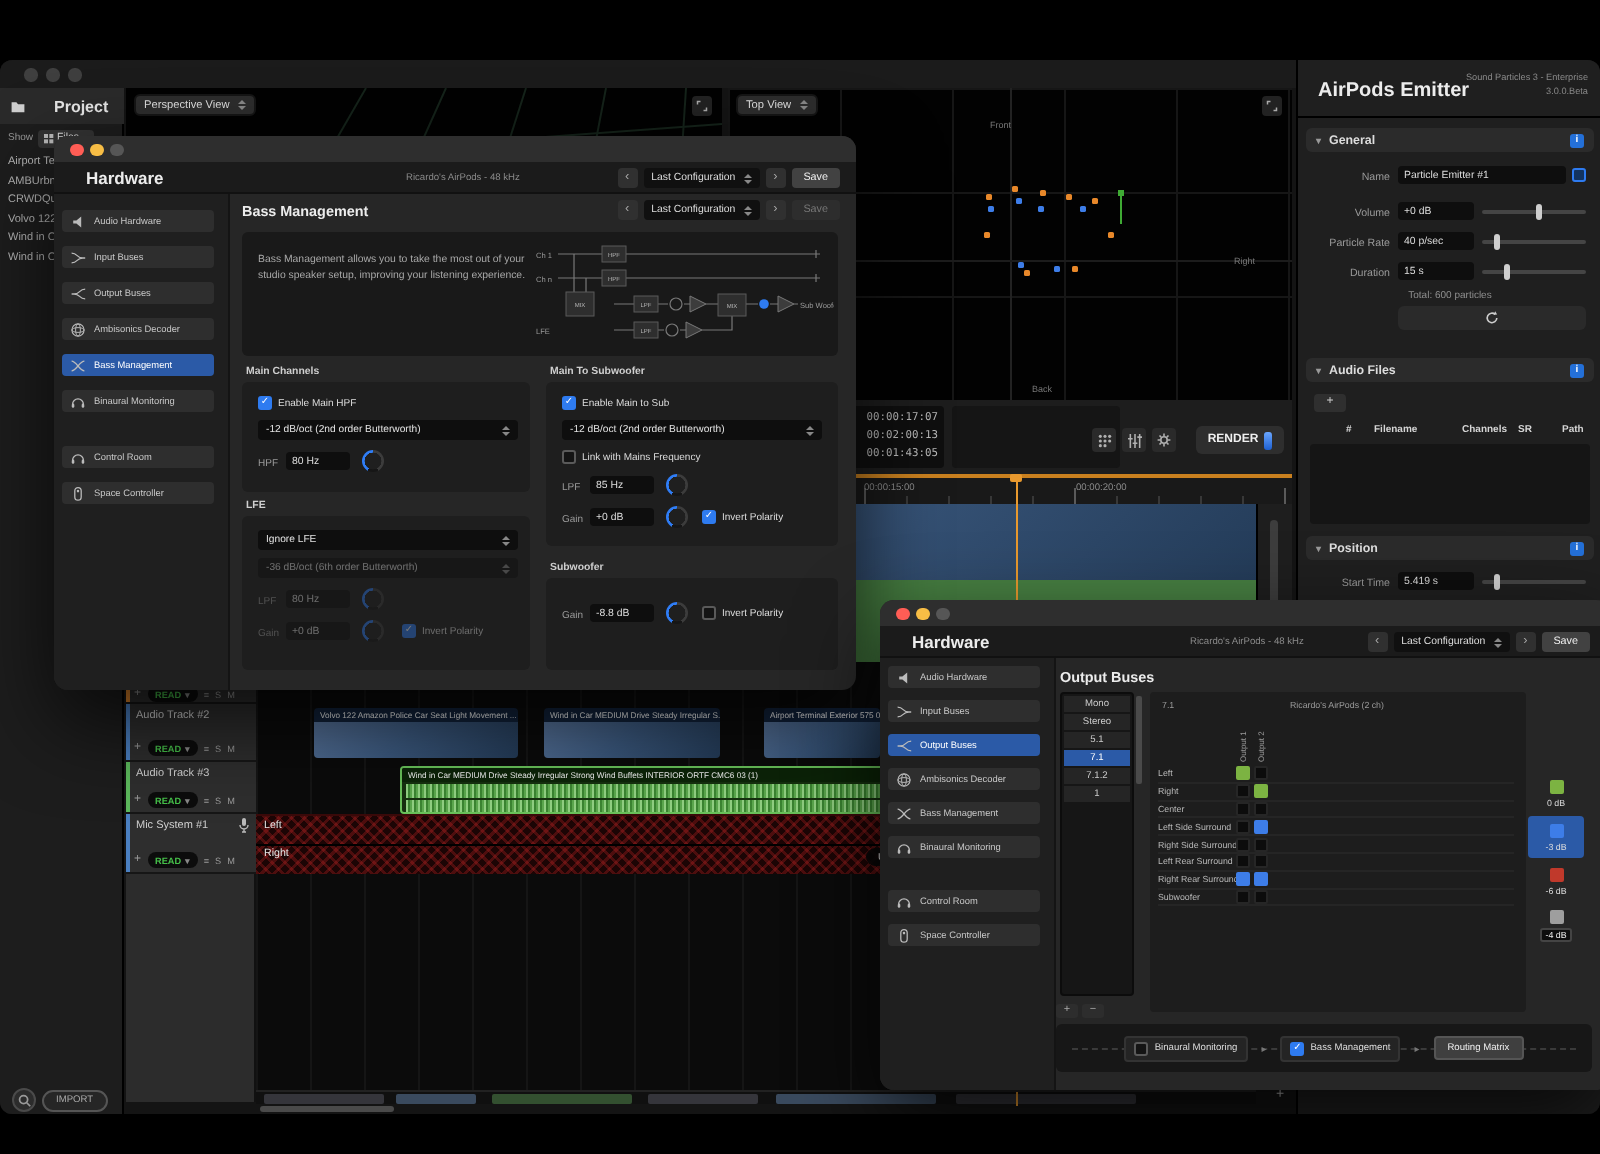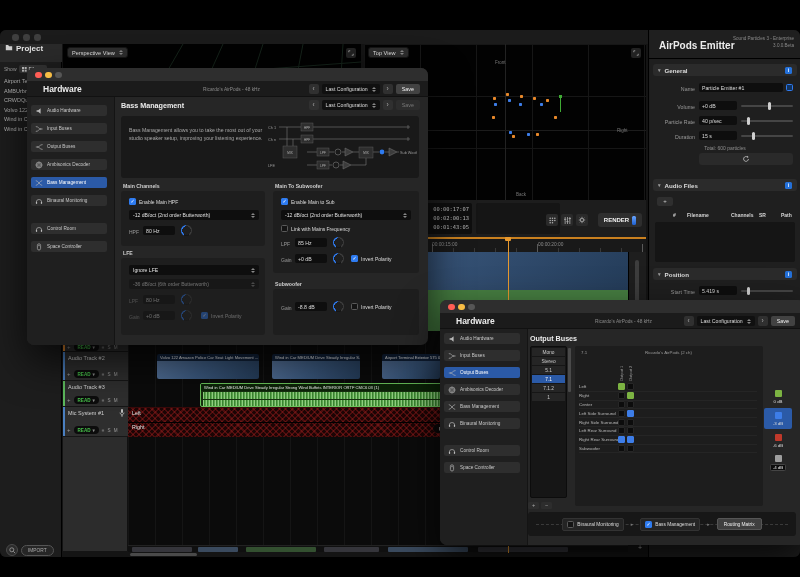--- a/index.html
+++ b/index.html
@@ -4,21 +4,21 @@
 <style>
 *{box-sizing:border-box;margin:0;padding:0}
 html,body{width:800px;height:577px;background:#000;font-family:"Liberation Sans",sans-serif;color:#ccc;overflow:hidden}
 .stage{position:absolute;left:0;top:0;width:800px;height:577px;overflow:hidden;background:#000}
 .a{position:absolute}
 .app{position:absolute;left:0;top:30px;width:800px;height:527px;background:#141414;border-radius:6px;overflow:hidden}
 .tl{position:absolute;width:6.5px;height:6.5px;border-radius:50%}
 .titlebar{position:absolute;left:0;top:0;width:648px;height:14px;background:#1b1b1b}
 
 .proj{position:absolute;left:0;top:14px;width:62px;height:513px;background:#1d1d1d;border-right:1px solid #000}
-.projhdr{position:absolute;left:0;top:0;width:62px;height:18px;background:#2a2a2a;display:flex;align-items:flex-start;gap:3px;padding:0 5px;font-weight:bold;font-size:8px;color:#e5e5e5}
+.projhdr{position:absolute;left:0;top:0;width:62px;height:18px;background:#2a2a2a;display:flex;align-items:center;gap:14px;padding:0 5px;font-weight:bold;font-size:8px;color:#e5e5e5}
 .showrow{position:absolute;left:0;top:18px;width:62px;height:14px;display:flex;align-items:center;gap:2px;padding:0 4px;font-size:5px;color:#999}
 .filespill{display:flex;align-items:center;gap:2px;background:#333;border-radius:2px;padding:1px 3px;font-size:5.2px;color:#ddd}
 .flist{position:absolute;left:0;top:33px;width:62px}
 .fitem{height:9.5px;font-size:5.5px;color:#b5b5b5;padding:1px 4px;white-space:nowrap;overflow:hidden}
 .importrow{position:absolute;left:0;top:498px;width:62px;height:16px;display:flex;align-items:center;gap:3px;padding:0 6px}
 .circlebtn{width:12px;height:12px;border-radius:50%;background:#2c2c2c;border:1px solid #4a4a4a;display:flex;align-items:center;justify-content:center}
 .importbtn{height:11px;border:1px solid #555;border-radius:6px;background:#262626;color:#aaa;font-size:4.8px;display:flex;align-items:center;padding:0 6px}
 
 .vp{position:absolute;top:14px;height:156px;background:#020202;overflow:hidden}
 .viewpill{position:absolute;top:3px;height:11px;background:#2d2d2d;border:1px solid #151515;border-radius:3px;display:flex;align-items:center;gap:4px;padding:0 4px;font-size:5.6px;color:#ddd;z-index:3}

